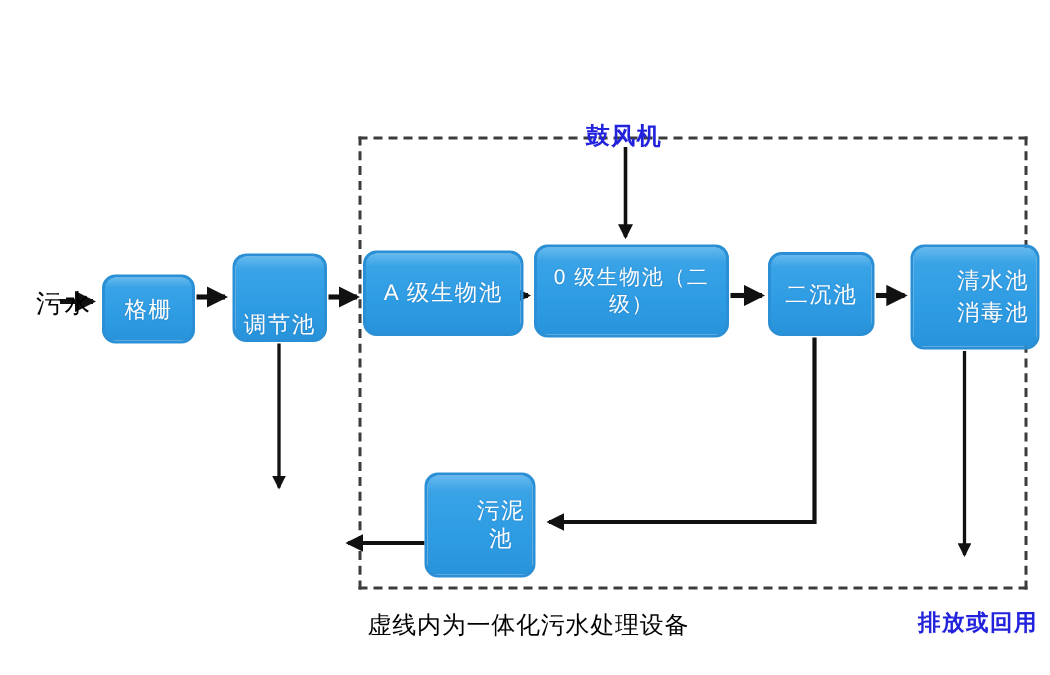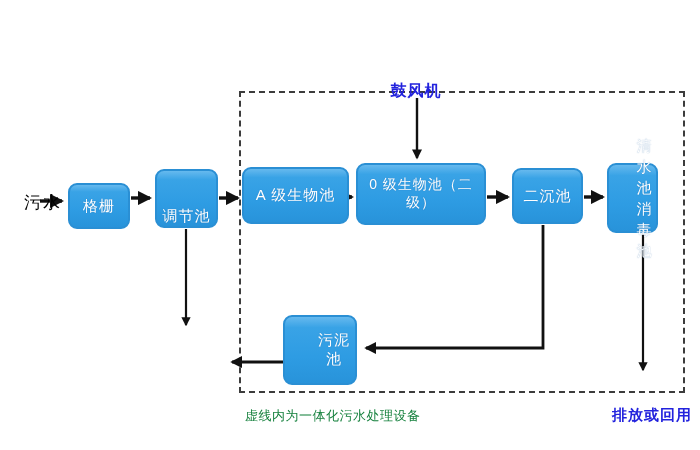--- a/index.html
+++ b/index.html
@@ -20,32 +20,32 @@
     background:linear-gradient(180deg,#66b9ee 0%,#39a3e6 16%,var(--box-fill) 60%,#2893da 100%);
     border:2px solid var(--box-border);border-radius:9px;
     color:var(--box-text);font-size:15px;letter-spacing:1px;
     text-shadow:0 0 1px rgba(20,90,160,.55);
   }
   #node-grid{left:68px;top:183px;width:62px;height:46px;}
   #node-regulating{left:155px;top:169px;width:63px;height:59px;justify-content:flex-end;}
   #node-a-bio{left:242px;top:167px;width:107px;height:57px;}
   #node-o-bio{left:356px;top:163px;width:130px;height:62px;font-size:14px;}
   #node-sedimentation{left:512px;top:168px;width:71px;height:56px;}
-  #node-clear-water{left:607px;top:163px;width:51px;height:70px;line-height:1.4;padding-left:24px;}
+  #node-clear-water{left:607px;top:163px;width:86px;height:70px;line-height:1.4;padding-left:24px;}
   #node-sludge{left:283px;top:315px;width:74px;height:70px;padding-left:28px;}
   .dashed-box{
     position:absolute;left:239px;top:91px;width:446px;height:302px;
     border:2px dashed #3c3c3c;box-sizing:border-box;background:transparent;
   }
   .lbl{position:absolute;white-space:nowrap;}
   .lbl-source{left:2px;top:191px;font-size:17px;font-weight:normal;color:#000;letter-spacing:2px;margin-left:22px;}
   .lbl-blower{left:373px;top:53px;width:86px;text-align:center;font-size:16px;font-weight:bold;color:var(--accent-text);letter-spacing:1px;margin-top:28px;}
   .lbl-sludge-out{left:56px;top:349px;font-size:15px;font-weight:bold;color:var(--accent-text);letter-spacing:.5px;}
   .lbl-discharge{left:612px;top:406px;font-size:15px;font-weight:bold;color:var(--accent-text);letter-spacing:1px;}
-  .lbl-caption{left:245px;top:407px;font-size:13px;color:#15803d;letter-spacing:.5px;}
+  .lbl-caption{left:245px;top:407px;font-size:16px;color:#000000;letter-spacing:.5px;}
   svg.wires{position:absolute;left:0;top:0;width:700px;height:450px;pointer-events:none;}
 </style>
 </head>
 <body>
 
 <div class="canvas">
 
   <div class="dashed-box"></div>
 
   <svg class="wires" viewBox="0 0 700 450">

